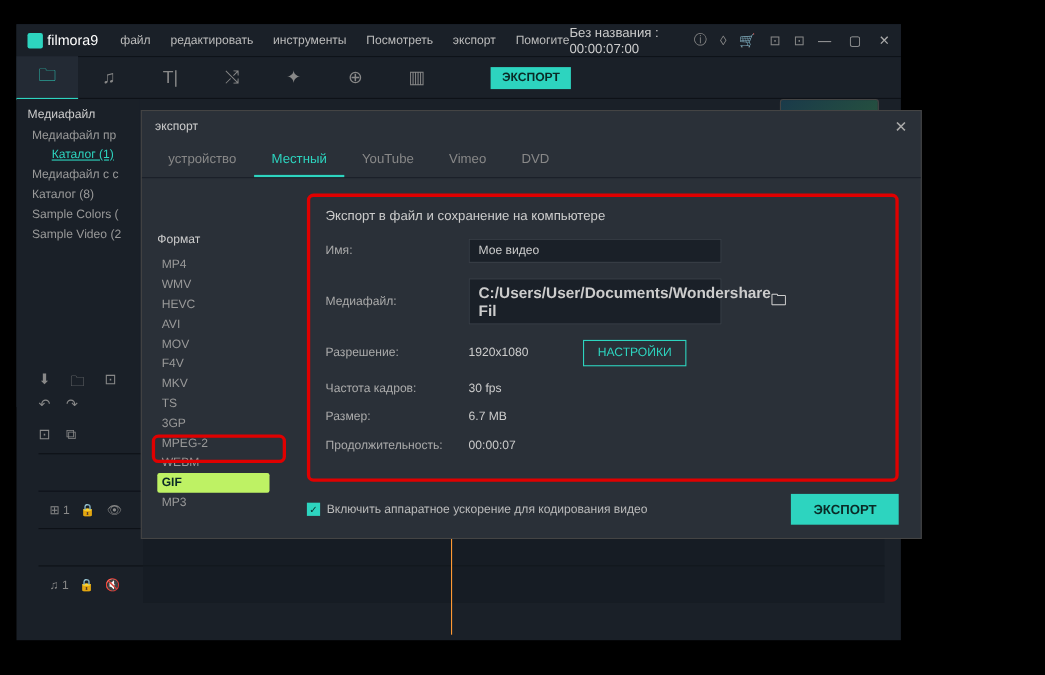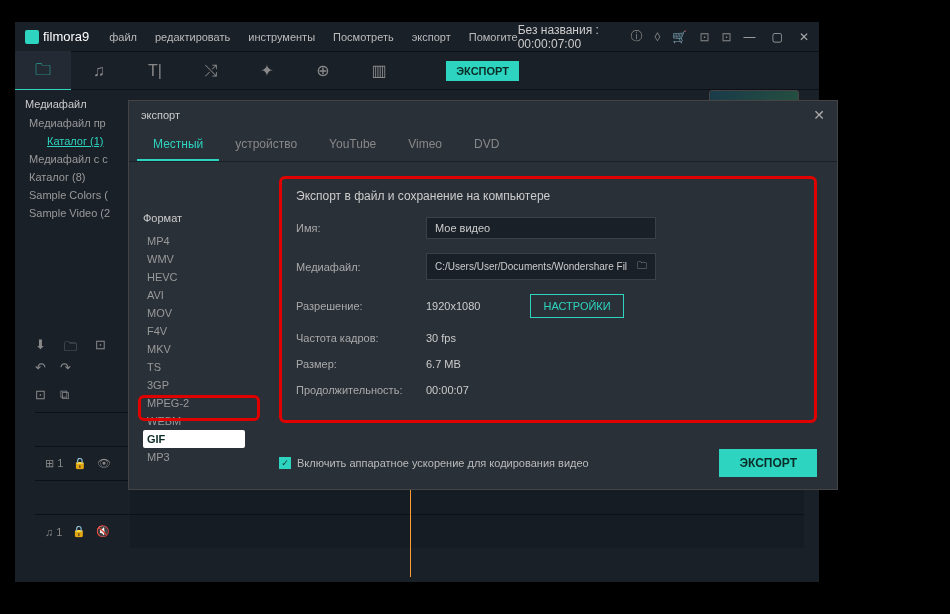--- a/index.html
+++ b/index.html
@@ -58,30 +58,30 @@
 .dlg-header { display: flex; align-items: center; padding: 6px 12px; font-size: 11px; color: #ccc; }
 .dlg-close { margin-left: auto; color: #aaa; cursor: pointer; font-size: 14px; }
 .dlg-tabs { display: flex; border-bottom: 1px solid #1a2028; padding: 0 8px; }
 .dlg-tab { padding: 8px 16px; color: #888; font-size: 12px; cursor: pointer; }
 .dlg-tab.active { color: #2dd4bf; border-bottom: 2px solid #2dd4bf; }
 
 .dlg-body { display: flex; height: 310px; }
 .fmt-panel { width: 130px; padding: 10px 14px; font-size: 11px; }
 .fmt-title { color: #ccc; margin-bottom: 8px; margin-top: 40px; }
 .fmt-item { padding: 3px 4px; color: #999; cursor: pointer; }
-.fmt-item.selected { background: #ffffff; color: #0a2a26; font-weight: bold; border-radius: 2px; }
+.fmt-item.selected { background: #bef264; color: #0a2a26; font-weight: bold; border-radius: 2px; }
 
 .settings-panel { flex: 1; padding: 14px 20px; position: relative; }
 .red-border { border: 3px solid #e00000; border-radius: 6px; padding: 10px 14px; }
 .settings-title { color: #ccc; font-size: 12px; margin-bottom: 14px; }
 .field-row { display: flex; align-items: center; margin-bottom: 14px; font-size: 11px; }
 .field-label { width: 130px; color: #aaa; }
 .field-value { color: #ccc; }
 .text-input { background: #1a2028; border: 1px solid #3a4048; padding: 4px 8px; color: #ccc; width: 230px; font-size: 11px; }
-.path-input { display: flex; align-items: center; background: #1a2028; border: 1px solid #3a4048; padding: 4px 8px; width: 230px; color: #ccc; font-size: 10px; }
+.path-input { display: flex; align-items: center; background: #1a2028; border: 1px solid #3a4048; padding: 4px 8px; width: 230px; color: #ccc; font-size: 14px; font-weight: bold; }
 .settings-btn { border: 1px solid #2dd4bf; color: #2dd4bf; padding: 5px 12px; font-size: 11px; background: none; margin-left: 50px; cursor: pointer; }
 
 .dlg-footer { position: absolute; bottom: 12px; left: 150px; right: 20px; display: flex; align-items: center; }
 .checkbox-row { display: flex; align-items: center; gap: 6px; font-size: 11px; color: #bbb; }
 .check { width: 12px; height: 12px; background: #2dd4bf; display: inline-flex; align-items: center; justify-content: center; color: #0a2a26; font-size: 9px; }
 .export-btn { margin-left: auto; background: #2dd4bf; color: #0a2a26; border: none; padding: 7px 20px; font-size: 12px; font-weight: bold; cursor: pointer; }
 
 .gif-highlight { position: absolute; left: 123px; top: 373px; width: 122px; height: 26px; border: 3px solid #e00000; border-radius: 6px; z-index: 11; pointer-events: none; }
 </style>
 </head>
@@ -220,22 +220,22 @@
   </div>
 
   <div class="playhead"></div>
 
   <div class="dialog">
     <div class="dlg-header">
       <span>экспорт</span>
       <span class="dlg-close">✕</span>
     </div>
     <div class="dlg-tabs">
+      <div class="dlg-tab">устройство</div>
       <div class="dlg-tab active">Местный</div>
-      <div class="dlg-tab">устройство</div>
       <div class="dlg-tab">YouTube</div>
       <div class="dlg-tab">Vimeo</div>
       <div class="dlg-tab">DVD</div>
     </div>
     <div class="dlg-body">
       <div class="fmt-panel">
         <div class="fmt-title">Формат</div>
         <div class="fmt-item">MP4</div>
         <div class="fmt-item">WMV</div>
         <div class="fmt-item">HEVC</div>

